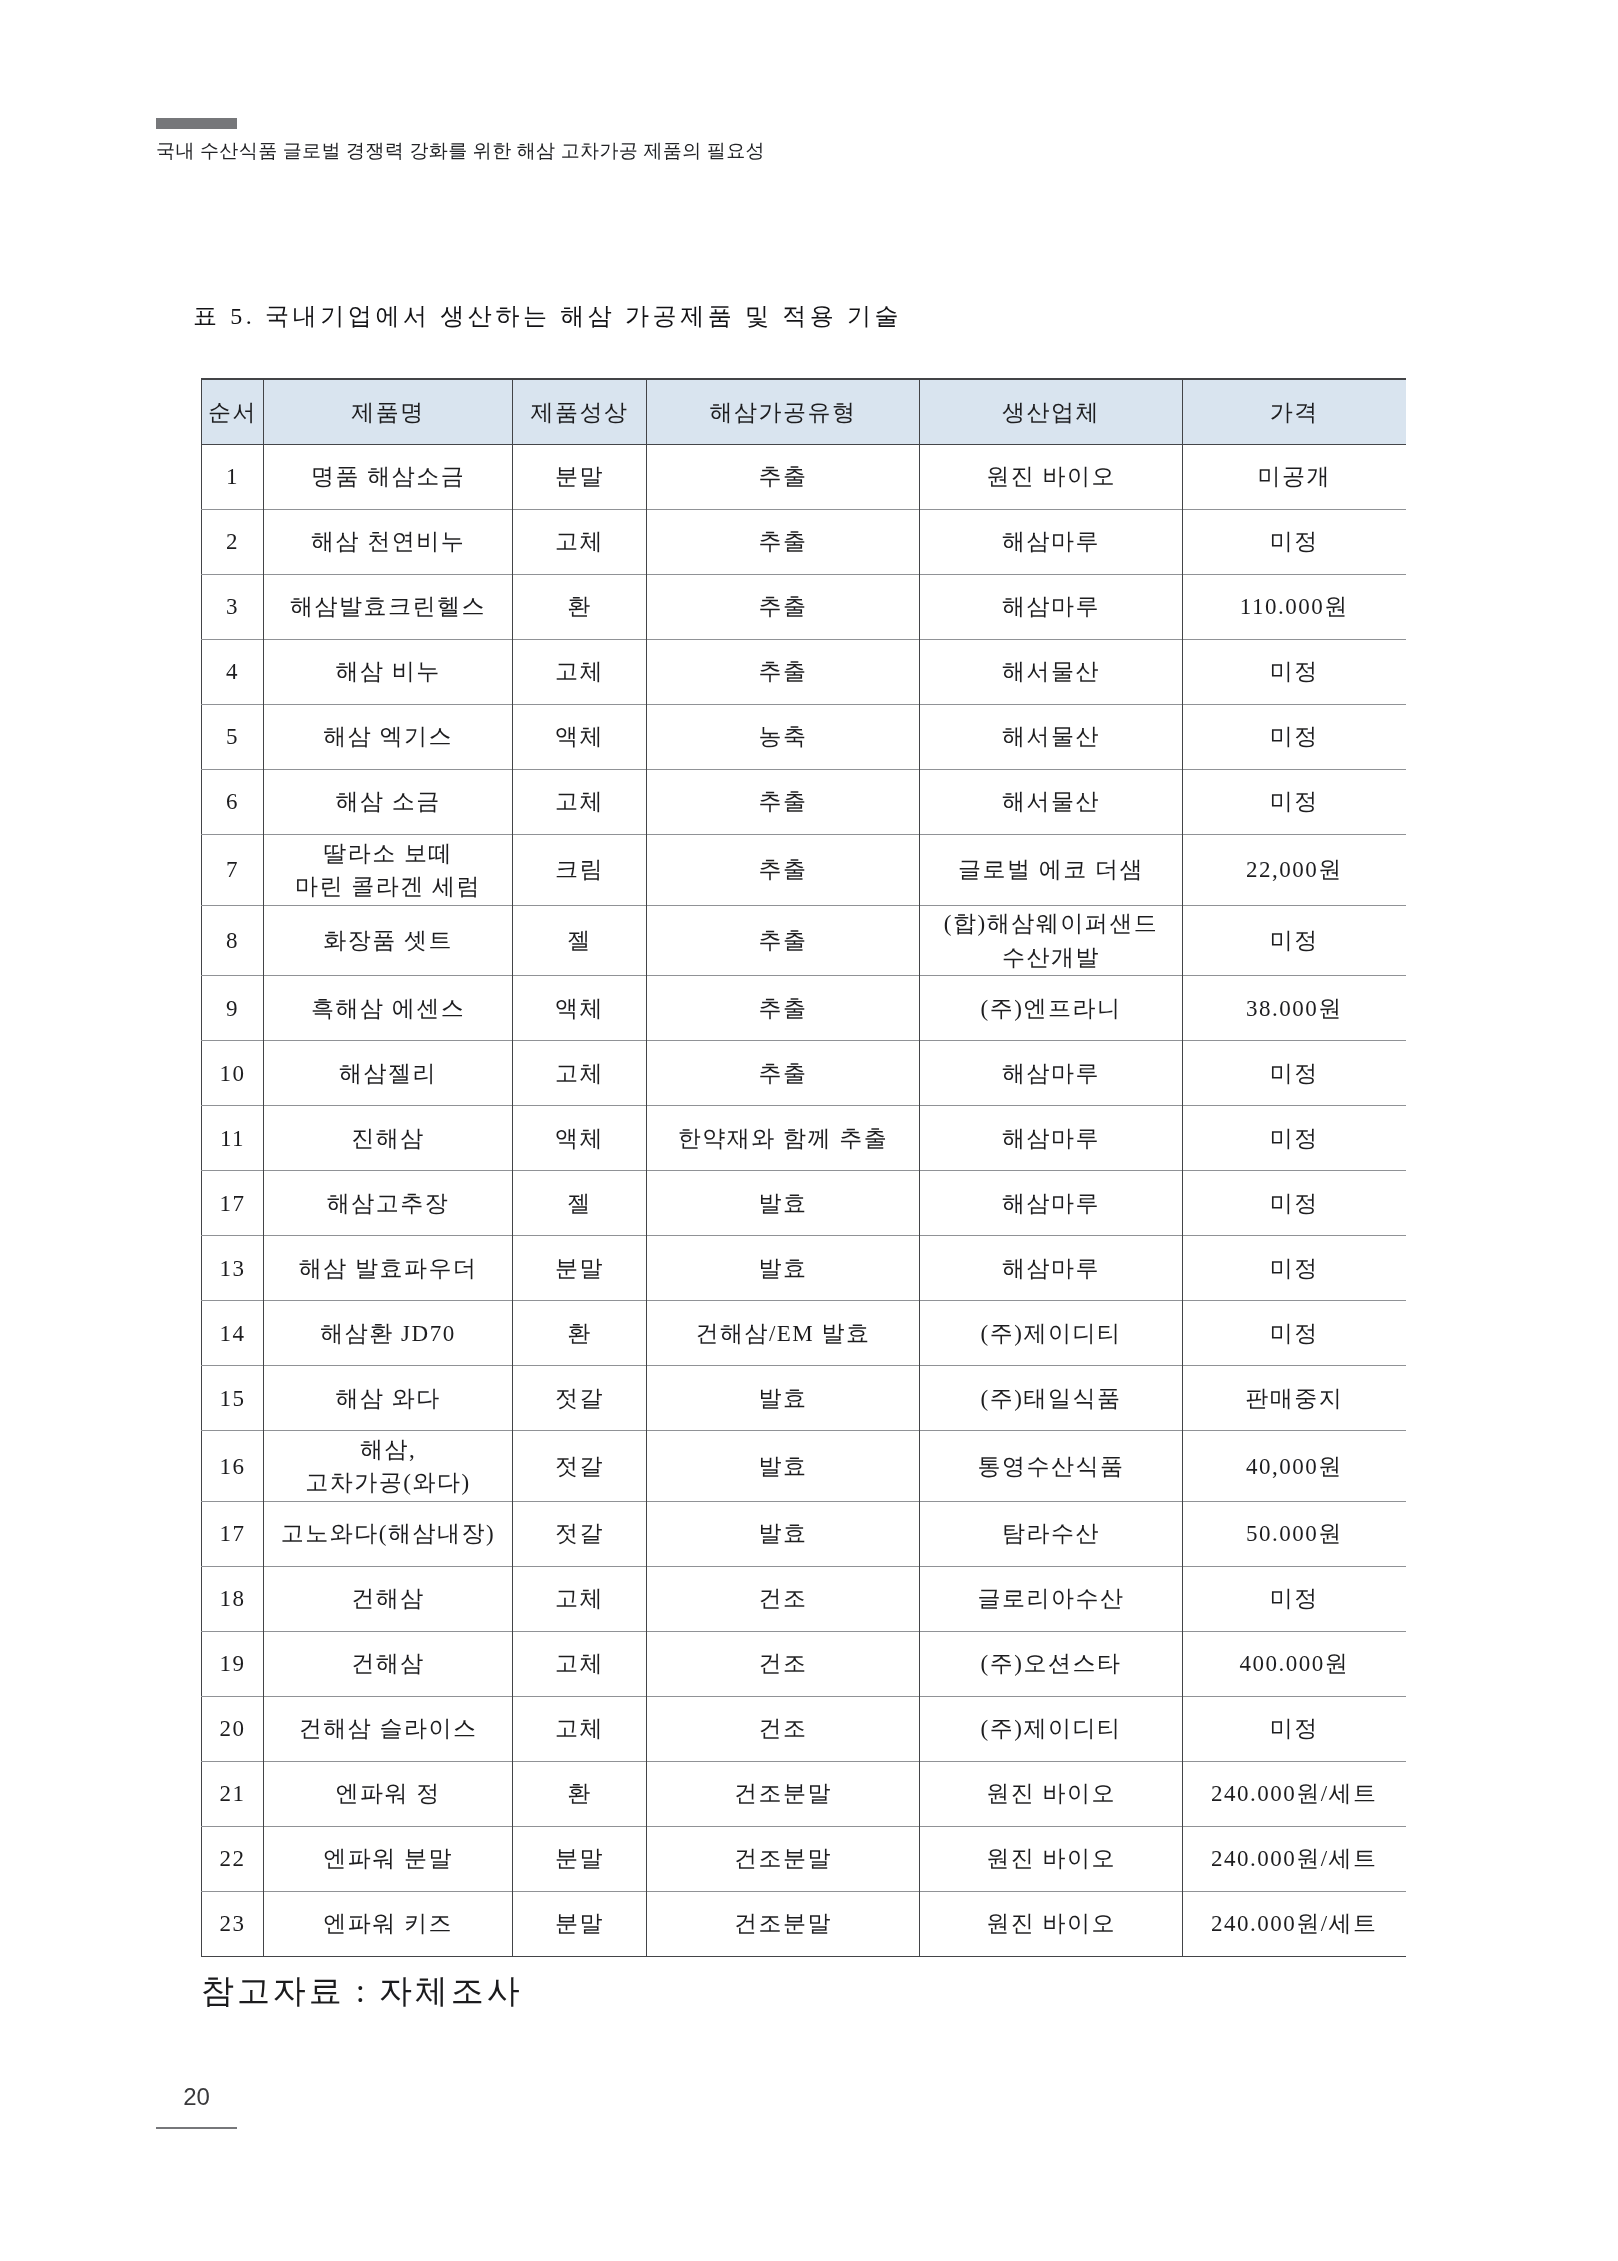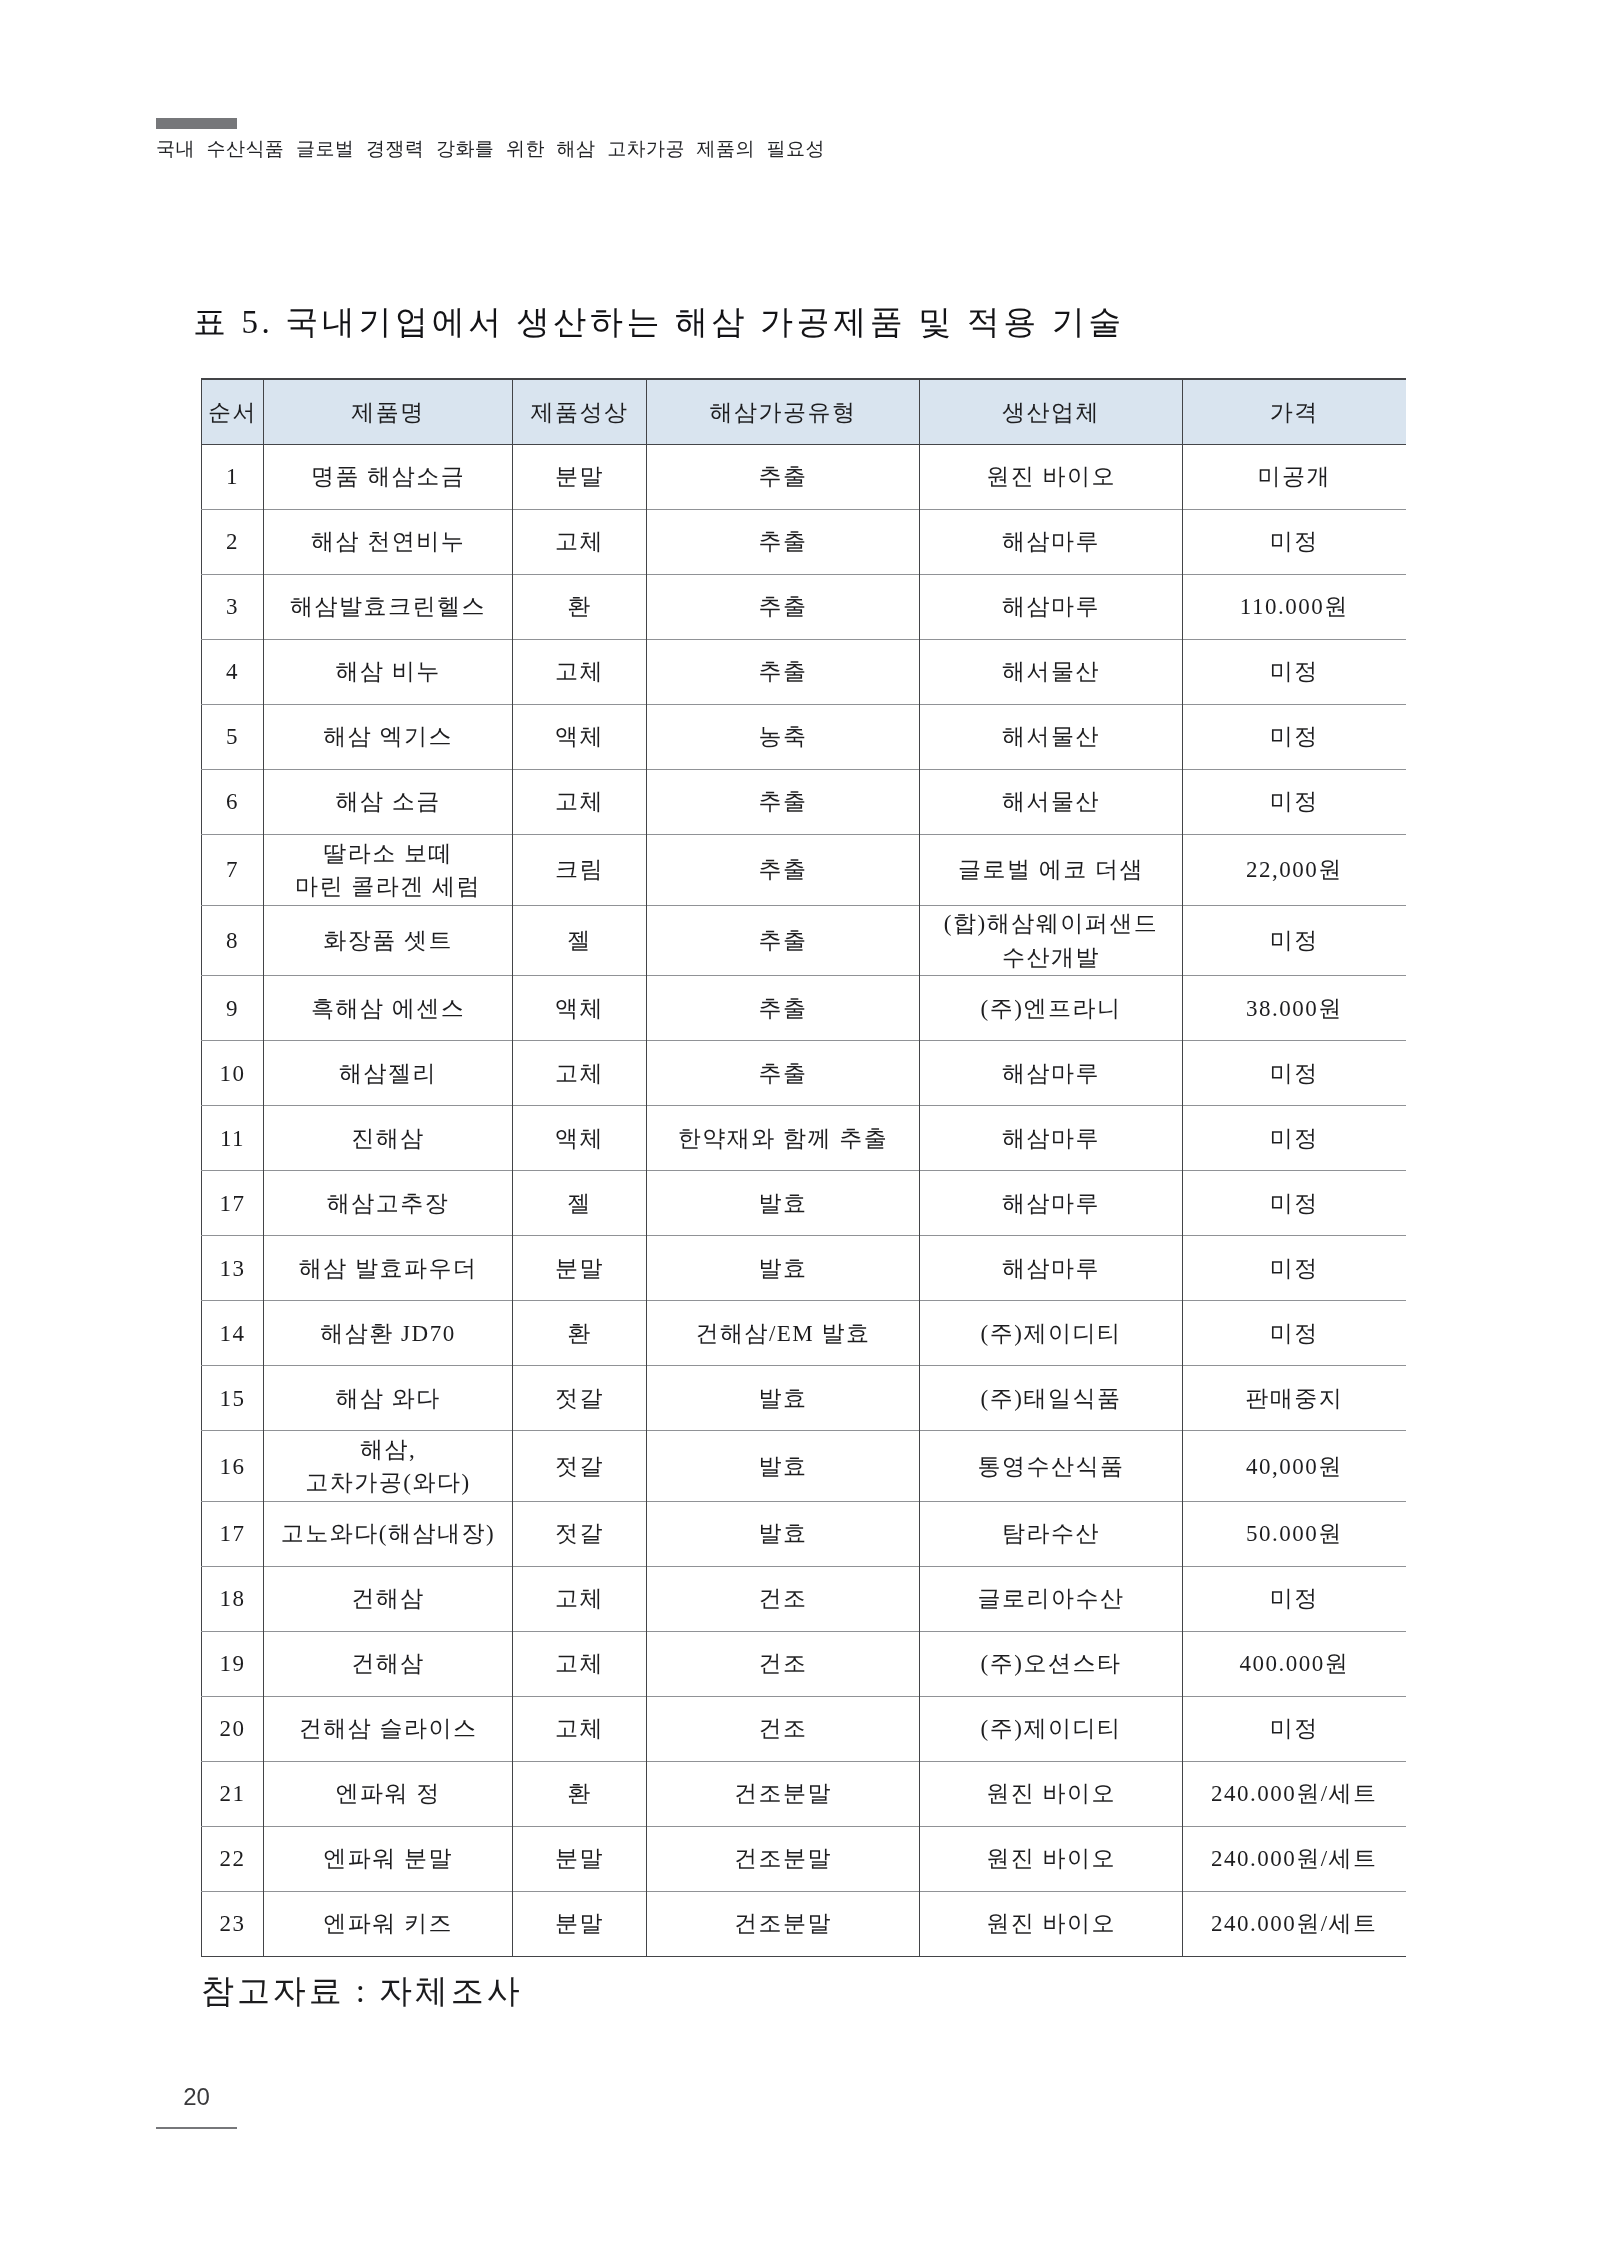--- a/index.html
+++ b/index.html
@@ -23,34 +23,34 @@
     left: 156px;
     top: 118px;
     width: 81px;
     height: 11px;
     background: var(--marker-gray, #76777a);
   }
   .running-header {
     position: absolute;
     left: 156px;
     top: 138px;
-    font-family: Liberation Mono, monospace;
+    font-family: Liberation Serif, serif;
     font-size: 19px;
     line-height: 25px;
     letter-spacing: 0.4px;
     color: #222326;
     white-space: nowrap;
   }
 
   
   .table-title {
     position: absolute;
     left: 193px;
     top: 300px;
-    font-size: 33px;
+    font-size: 24px;
     letter-spacing: 3.6px;
     color: #131316;
     white-space: nowrap;
   }
 
   
   .table-wrap {
     position: absolute;
     left: 201px;
     top: 378px;

